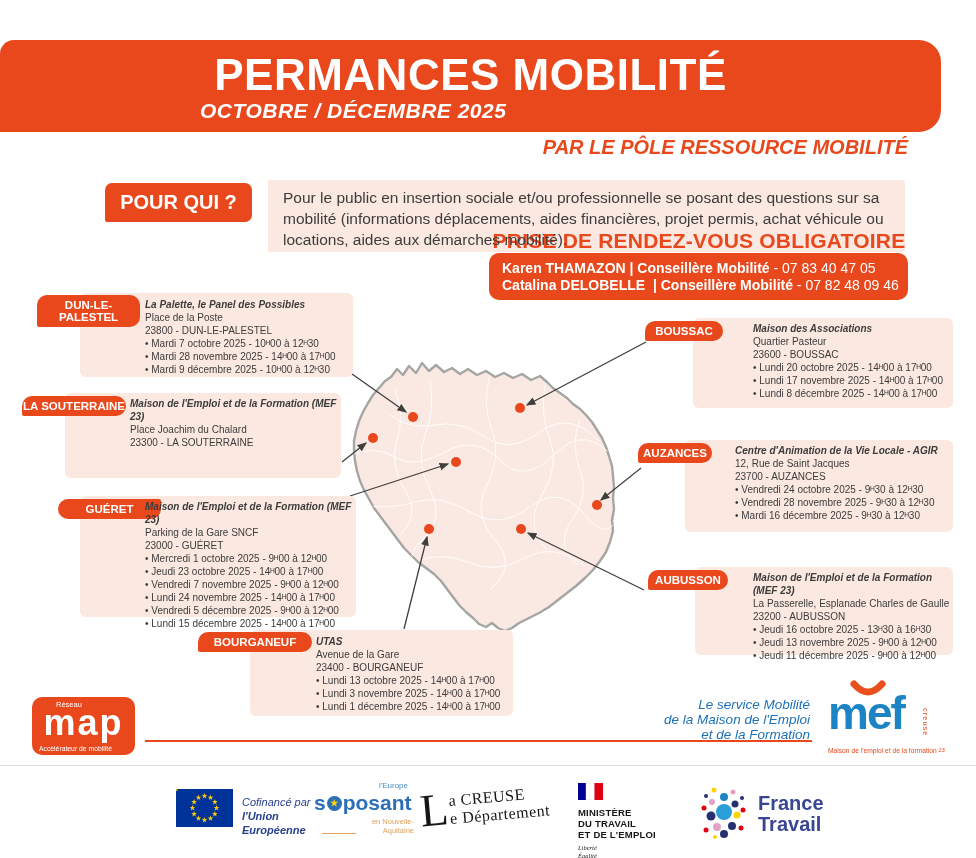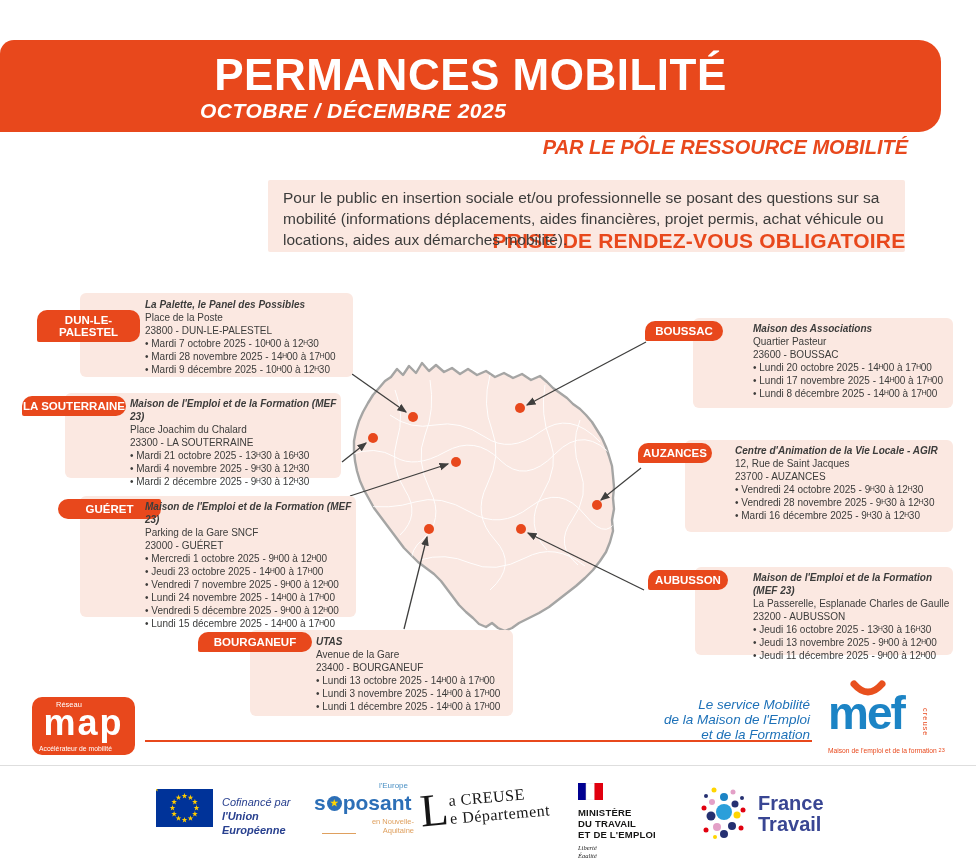--- a/index.html
+++ b/index.html
@@ -52,21 +52,21 @@
   .mef{left:826px;top:684px;width:132px;height:72px;}
   .mef-name{position:absolute;left:2px;top:6px;font-size:46px;font-weight:bold;color:var(--mefblue);letter-spacing:-2px;line-height:1;}
   .mef-breve{position:absolute;left:24px;top:-4px;}
   .mef-creuse{position:absolute;left:104px;top:24px;color:var(--orange);font-size:7.5px;letter-spacing:1px;transform:rotate(90deg);transform-origin:left top;}
   .mef-tag{position:absolute;left:2px;bottom:2px;font-size:6.7px;color:var(--orange);white-space:nowrap;}
   .mef-tag .suffix{font-size:5.5px;vertical-align:top;}
   .sep{left:0;top:765px;width:976px;height:1px;background:#DEDEDE;}
 
   
   .eu-flag{position:absolute;left:0;top:0;}
-  .eu{left:156px;top:789px;width:150px;height:40px;padding-left:8px;}
+  .eu{left:176px;top:789px;width:150px;height:40px;padding-left:8px;}
   .eu-text{position:absolute;left:66px;top:6px;font-size:11px;font-style:italic;color:var(--navy);line-height:14px;}
   .eu-text .b{font-weight:bold;}
   .seng{left:314px;top:781px;width:100px;height:62px;}
   .seng-top{position:absolute;right:6px;top:0;font-size:8px;color:#4A90C4;}
   .seng-main{position:absolute;left:0;top:10px;font-size:21px;font-weight:bold;color:#2C6FB7;display:flex;align-items:center;}
   .seng-star{display:inline-block;width:15px;height:15px;border-radius:50%;background:#2C6FB7;color:#FFD400;
              font-size:9px;line-height:15px;text-align:center;margin:0 1px;}
   .seng-sub{position:absolute;right:0;top:36px;font-size:7.5px;color:#DFA05F;text-align:right;line-height:9px;}
   .seng-line{position:absolute;left:8px;top:52px;width:34px;height:1px;background:#DFA05F;}
   .creuse-dept{left:420px;top:786px;transform:rotate(-5deg);color:#161616;
@@ -84,23 +84,28 @@
 <body>
 
 <div class="poster">
 
   <div class="abs band"></div>
   <div class="abs title">PERMANCES MOBILITÉ</div>
   <div class="abs period">OCTOBRE / DÉCEMBRE 2025</div>
   <div class="abs byline">PAR LE PÔLE RESSOURCE MOBILITÉ</div>
 
   <div class="abs pq-bg"></div>
+  <div class="abs pq-box">POUR QUI ?</div>
   <div class="abs rdv-title">PRISE DE RENDEZ-VOUS OBLIGATOIRE</div>
 
   <div class="abs pq-text">Pour le public en insertion sociale et/ou professionnelle se posant des questions sur sa mobilité (informations déplacements, aides financières, projet permis, achat véhicule ou locations, aides aux démarches mobilité).</div>
+  <div class="abs rdv-box">
+    <div><span class="c-bold">Karen THAMAZON | Conseillère Mobilité</span><span> - 07 83 40 47 05</span></div>
+    <div><span class="c-bold">Catalina DELOBELLE  | Conseillère Mobilité</span><span> - 07 82 48 09 46</span></div>
+  </div>
 
   <svg class="abs" style="left:330px;top:330px;" width="340" height="325" viewBox="330 330 340 325">
     <defs>
       <marker id="arr" markerWidth="9" markerHeight="8" refX="6.5" refY="3" orient="auto">
         <path d="M0 0 L7.5 3 L0 6 Z" fill="#3F3F3E"></path>
       </marker>
       <clipPath id="mapclip">
           <use href="#creuse"></use>
         </clipPath>
     </defs>
@@ -130,46 +135,41 @@
       <circle cx="373" cy="438" r="5"></circle>
       <circle cx="456" cy="462" r="5"></circle>
       <circle cx="429" cy="529" r="5"></circle>
       <circle cx="520" cy="408" r="5"></circle>
       <circle cx="597" cy="505" r="5"></circle>
       <circle cx="521" cy="529" r="5"></circle>
     </g>
   </svg>
 
   <div class="abs card" style="left:80px;top:293px;width:273px;height:84px;"></div>
-  <div class="abs loc-label" style="left:37px;top:310px;width:103px;">DUN-LE-PALESTEL</div>
+  <div class="abs loc-label" style="left:37px;top:295px;width:103px;">DUN-LE-PALESTEL</div>
   <div class="abs loc-text" style="left:145px;top:298px;width:205px;">
     <div class="venue">La Palette, le Panel des Possibles</div>
     <div>
         <div class="addr-line">Place de la Poste</div>
         <div class="addr-line">23800 - DUN-LE-PALESTEL</div>
       </div>
     <div>
         <div class="sched-line">• Mardi 7 octobre 2025 - 10ᴴ00 à 12ᴴ30</div>
         <div class="sched-line">• Mardi 28 novembre 2025 - 14ᴴ00 à 17ᴴ00</div>
         <div class="sched-line">• Mardi 9 décembre 2025 - 10ᴴ00 à 12ᴴ30</div>
       </div>
   </div>
 
   <div class="abs card" style="left:65px;top:393px;width:276px;height:85px;"></div>
   <div class="abs loc-label" style="left:22px;top:396px;width:104px;">LA SOUTERRAINE</div>
   <div class="abs loc-text" style="left:130px;top:397px;width:208px;">
     <div class="venue">Maison de l'Emploi et de la Formation (MEF 23)</div>
     <div>
         <div class="addr-line">Place Joachim du Chalard</div>
         <div class="addr-line">23300 - LA SOUTERRAINE</div>
-      </div>
-    <div>
-        <div class="sched-line">• Mardi 21 octobre 2025 - 13ᴴ30 à 16ᴴ30</div>
-        <div class="sched-line">• Mardi 4 novembre 2025 - 9ᴴ30 à 12ᴴ30</div>
-        <div class="sched-line">• Mardi 2 décembre 2025 - 9ᴴ30 à 12ᴴ30</div>
       </div>
   </div>
 
   <div class="abs card" style="left:80px;top:496px;width:276px;height:121px;"></div>
   <div class="abs loc-label tr" style="left:37px;top:499px;width:103px;">GUÉRET</div>
   <div class="abs loc-text" style="left:145px;top:500px;width:208px;">
     <div class="venue">Maison de l'Emploi et de la Formation (MEF 23)</div>
     <div>
         <div class="addr-line">Parking de la Gare SNCF</div>
         <div class="addr-line">23000 - GUÉRET</div>

